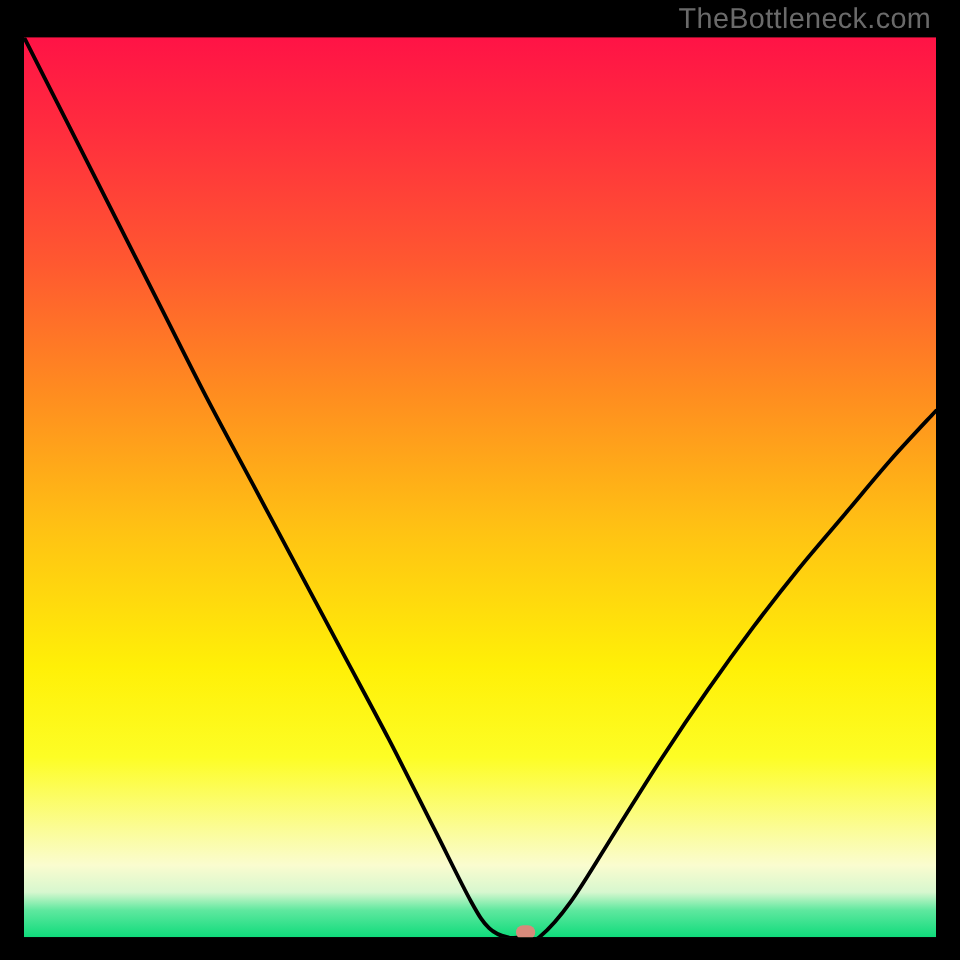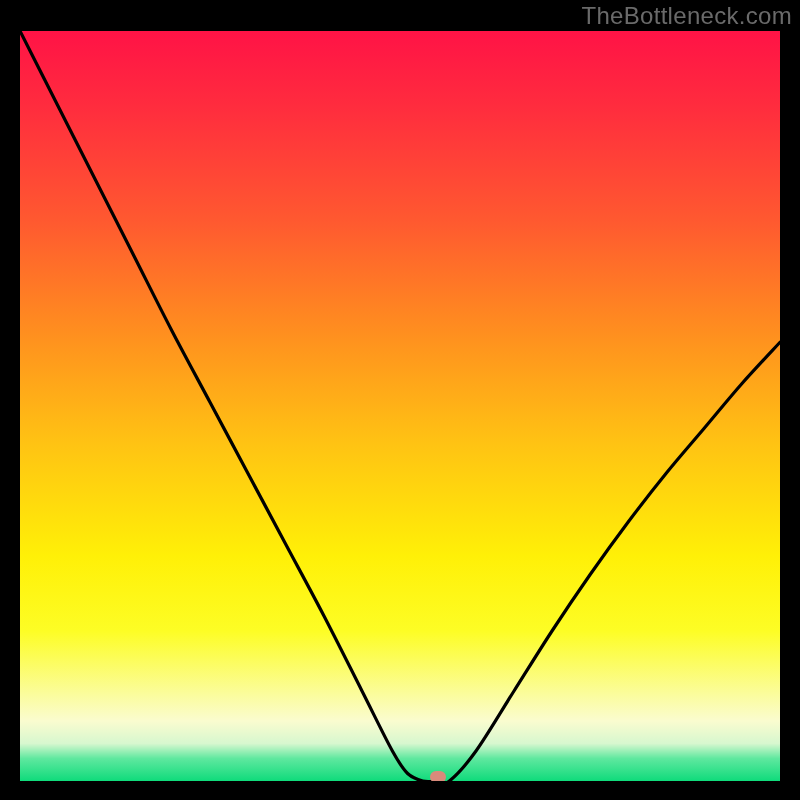--- a/index.html
+++ b/index.html
@@ -13,21 +13,21 @@
   }
   .frame {
     position: relative;
     width: 800px;
     height: 800px;
     background: #000;
   }
   .watermark {
     position: absolute;
     top: 2px;
-    right: 8px;
+    right: 24px;
     color: #6a6a6a;
     font-size: 24px;
     font-weight: 400;
     letter-spacing: 0.3px;
     z-index: 10;
   }
   .plot {
     position: absolute;
     left: 20px;
     top: 31px;

